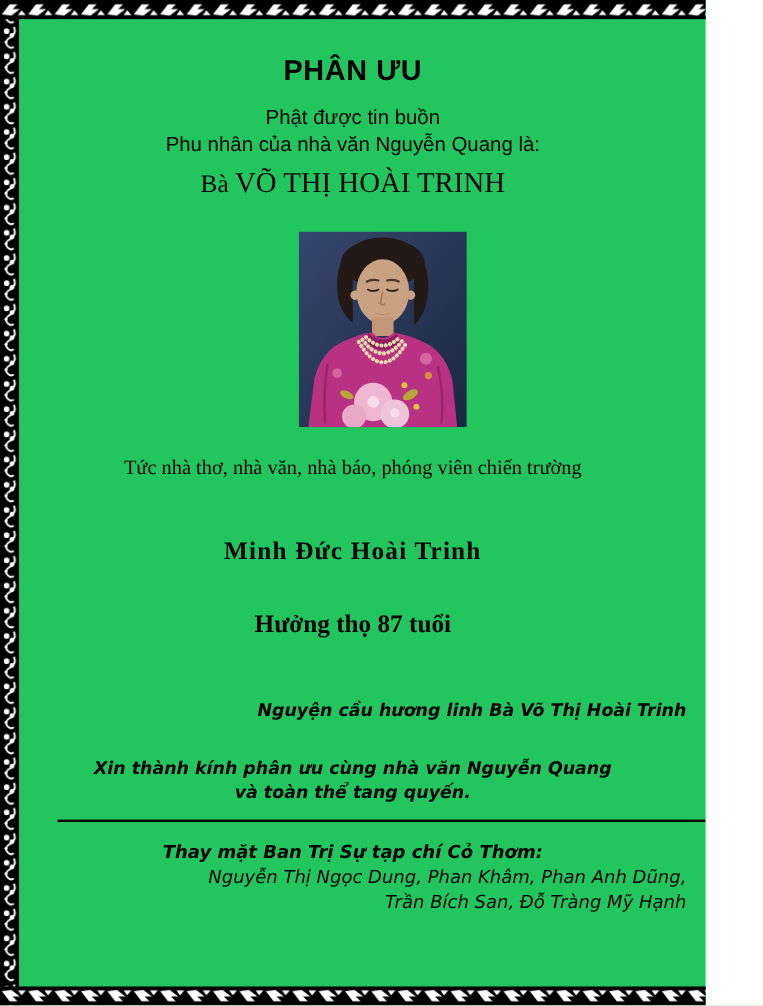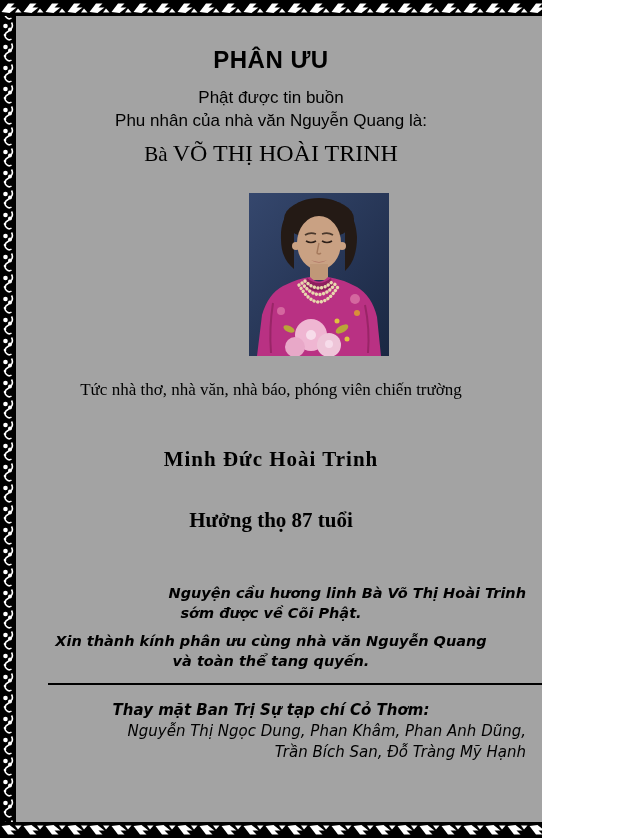--- a/index.html
+++ b/index.html
@@ -1,19 +1,19 @@
 <!DOCTYPE html>
 <html><head>
 <meta charset="utf-8">
 <style>
   html,body{margin:0;padding:0;background:#ffffff;}
   .page{
     position:relative;
-    width:542px;height:838px;
-    background:#a3a3a3;
+    width:588px;height:838px;
+    background:#22c55e;
     overflow:hidden;
     font-family:"Liberation Sans", sans-serif;
     color:#000000;
   }
   .border-strip{position:absolute;line-height:0;}
   .b-top{left:0;top:0;}
   .b-bottom{left:0;top:822px;}
   .b-left{left:0;top:0;}
   .b-right{left:620px;top:0;}
 
@@ -166,21 +166,20 @@
       <circle cx="32" cy="118" r="4" fill="#d4679f"></circle>
     </svg>
   </div>
 
   <div class="line roles">Tức nhà thơ,  nhà văn,  nhà báo,  phóng viên chiến trường</div>
   <div class="line penname">Minh Đức Hoài Trinh</div>
 
   <div class="line death3">Hưởng thọ 87 tuổi</div>
 
   <div class="line bi prayer1">Nguyện cầu hương linh Bà Võ Thị Hoài Trinh</div>
-  <div class="line bi prayer2">sớm được về Cõi Phật.</div>
 
   <div class="line bi cond1">Xin thành kính phân ưu cùng nhà văn Nguyễn Quang</div>
   <div class="line bi cond2">và toàn thể  tang quyến.</div>
 
   <div class="divider"></div>
 
   <div class="line signoff-title">Thay mặt Ban Trị Sự tạp chí Cỏ Thơm:</div>
   <div class="line names names1">Nguyễn Thị Ngọc Dung, Phan Khâm, Phan Anh Dũng,</div>
   <div class="line names names2">Trần Bích San, Đỗ Tràng Mỹ Hạnh</div>
 

